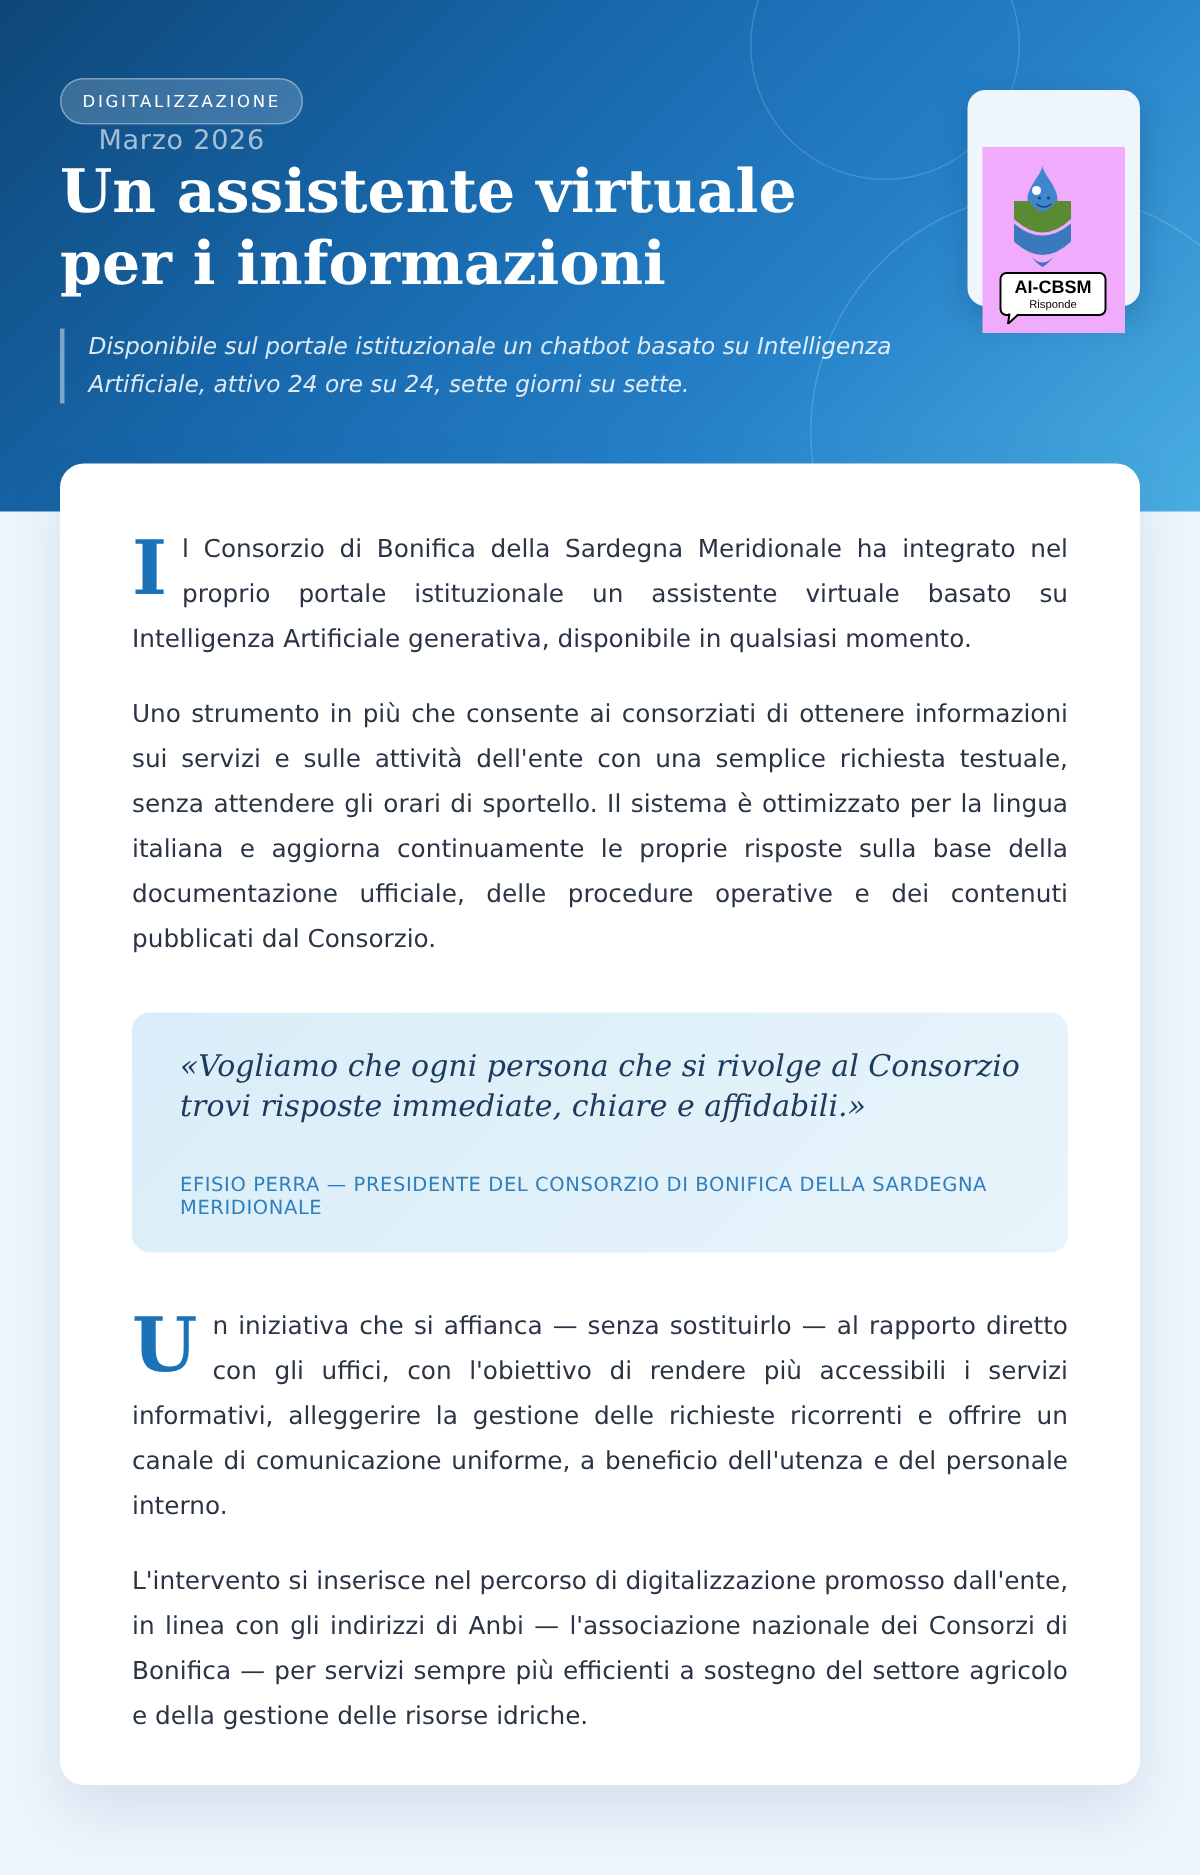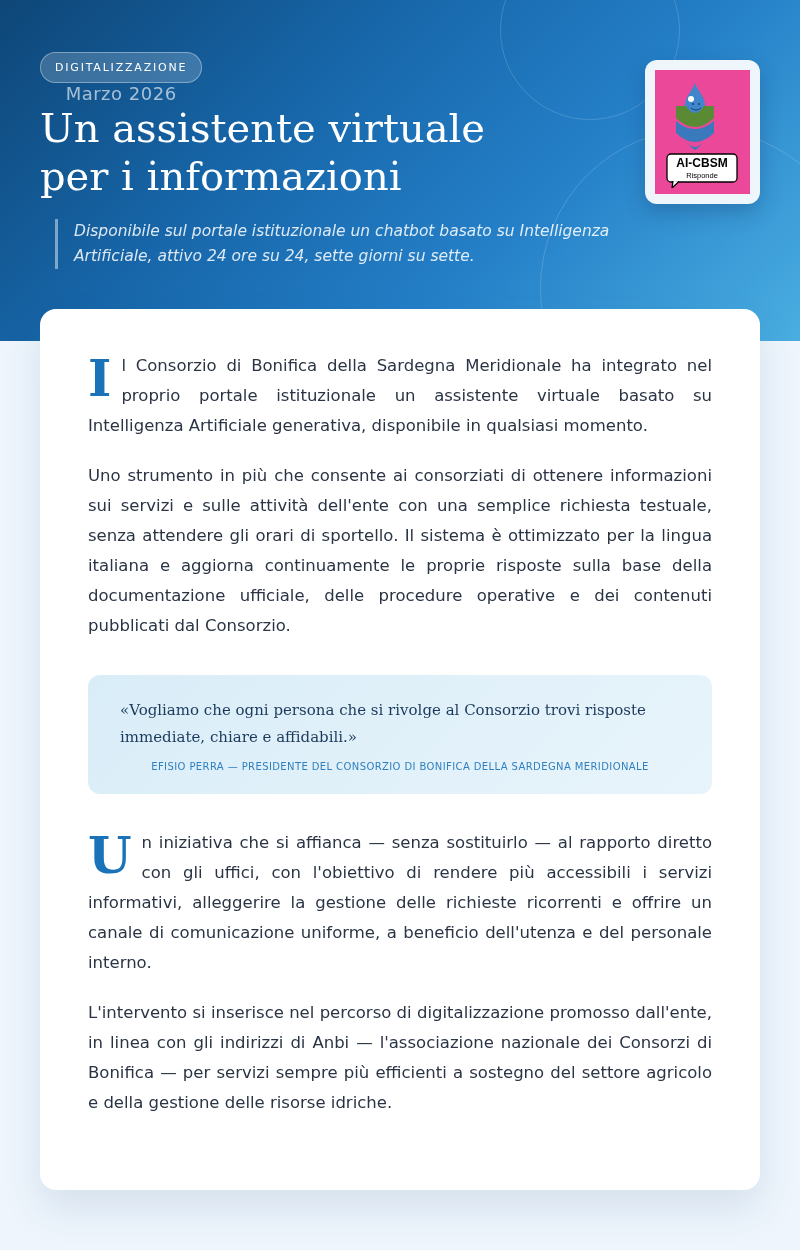--- a/index.html
+++ b/index.html
@@ -27,39 +27,39 @@
       display: inline-block; height: 31px; line-height: 29px; padding: 0 14px;
       border: 1px solid rgba(255,255,255,0.35); border-radius: 16px;
       background: rgba(255,255,255,0.18);
       color: #ffffff; font-size: 11px; letter-spacing: 1.8px;
     }
     .date {
       color: rgba(255,255,255,0.62); font-size: 18px; letter-spacing: 0.5px; margin-left: 0px;
     }
     .title {
       position: absolute; left: 40px; top: 104px; width: 560px;
-      font-family: "DejaVu Serif", serif; font-weight: normal; font-size: 40px;
+      font-family: "DejaVu Serif", serif; font-weight: bold; font-size: 40px;
       line-height: 48px; color: #ffffff;
     }
     .subtitle {
-      position: absolute; left: 55px; top: 219px; width: 600px;
+      position: absolute; left: 40px; top: 219px; width: 600px;
       border-left: 3px solid rgba(255,255,255,0.45);
       padding-left: 16px;
       font-style: italic; font-size: 15.5px; line-height: 25px;
       color: rgba(255,255,255,0.85);
     }
     .logo-card {
       position: absolute; left: 645px; top: 60px; width: 115px; height: 144px;
       background: #eef5fb; border-radius: 12px;
       box-shadow: 0 8px 20px rgba(10,40,80,0.25);
       padding: 10px;
     }
     .logo-inner {
-      width: 95px; height: 124px; background: #ec4899;
-      display: flex; align-items: center; justify-content: center;
+      width: 95px; height: 124px; background: #f0abfc;
+      display: flex; align-items: center; justify-content: center; margin-top: 28px;
     }
     .card {
       position: absolute; left: 40px; top: 309px; width: 720px; height: 881px;
       background: #ffffff; border-radius: 16px;
       box-shadow: 0 18px 40px rgba(30,80,130,0.12);
       padding: 42px 48px 0 48px;
     }
     .para {
       font-size: 16.5px; line-height: 30px; color: #2a3444;
       text-align: justify; margin-bottom: 20px;
@@ -68,25 +68,25 @@
       float: left; font-family: "DejaVu Serif", serif; font-weight: bold;
       font-size: 50px; line-height: 44px; color: #1a73b8;
       margin: 6px 10px 0 0;
     }
     .quote {
       margin: 34px 0 34px 0;
       background: linear-gradient(135deg, #d9edf8 0%, #e8f4fb 100%);
       border-radius: 12px; padding: 22px 32px 22px 32px;
     }
     .quote-text {
-      font-family: "DejaVu Serif", serif; 
-      font-size: 15px; line-height: 27px; color: #1b3a5c;
+      font-family: "DejaVu Serif", serif; font-style: italic;
+      font-size: 20px; line-height: 27px; color: #1b3a5c;
     }
     .quote-author {
-      margin-top: 10px; font-size: 10px; letter-spacing: 0.4px; color: #2f7fbf; text-align: center;
+      margin-top: 32px; font-size: 13px; letter-spacing: 0.4px; color: #2f7fbf;
     }
   </style>
 </head>
 <body>
 
 <header class="hero">
   <div class="ring ring1"></div>
   <div class="ring ring2"></div>
 
   <div class="meta">

